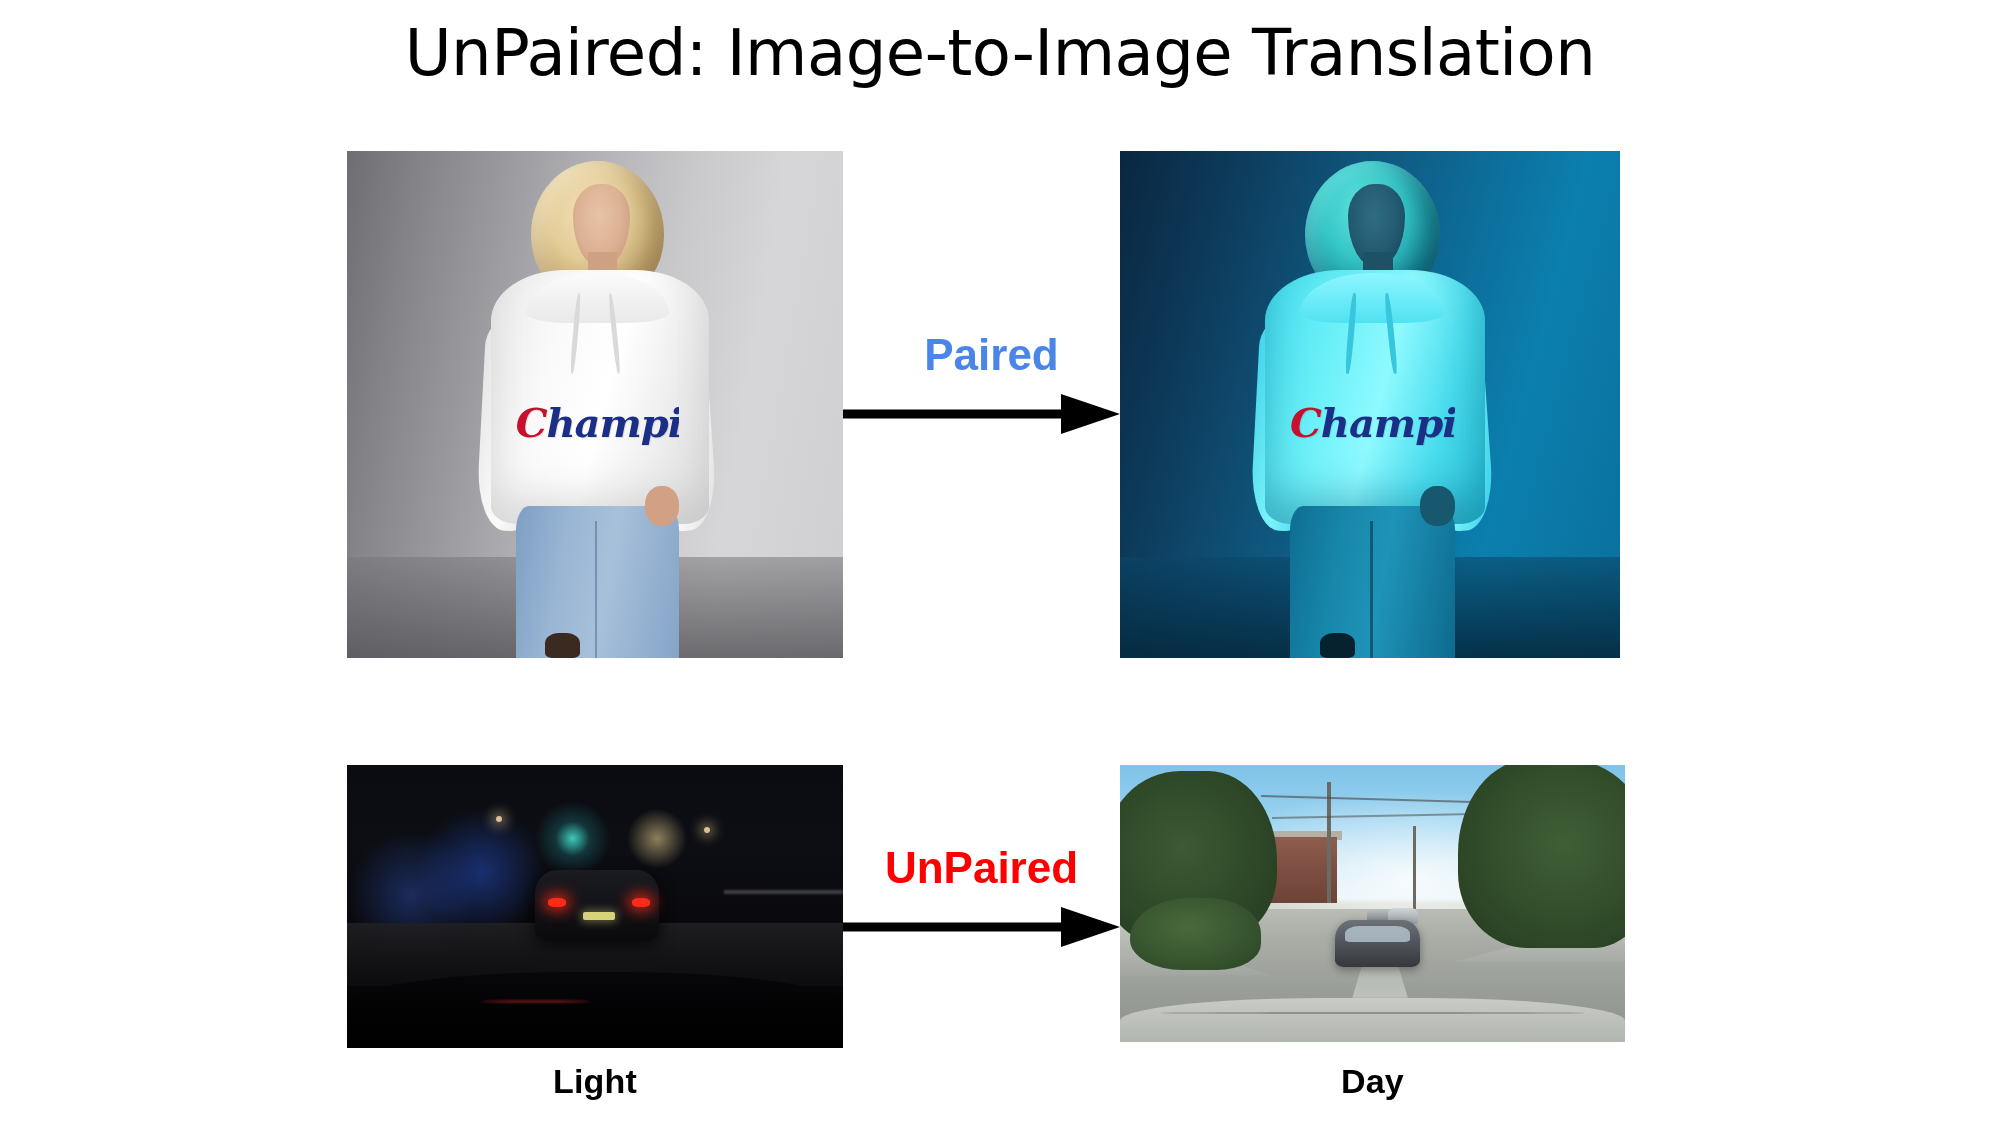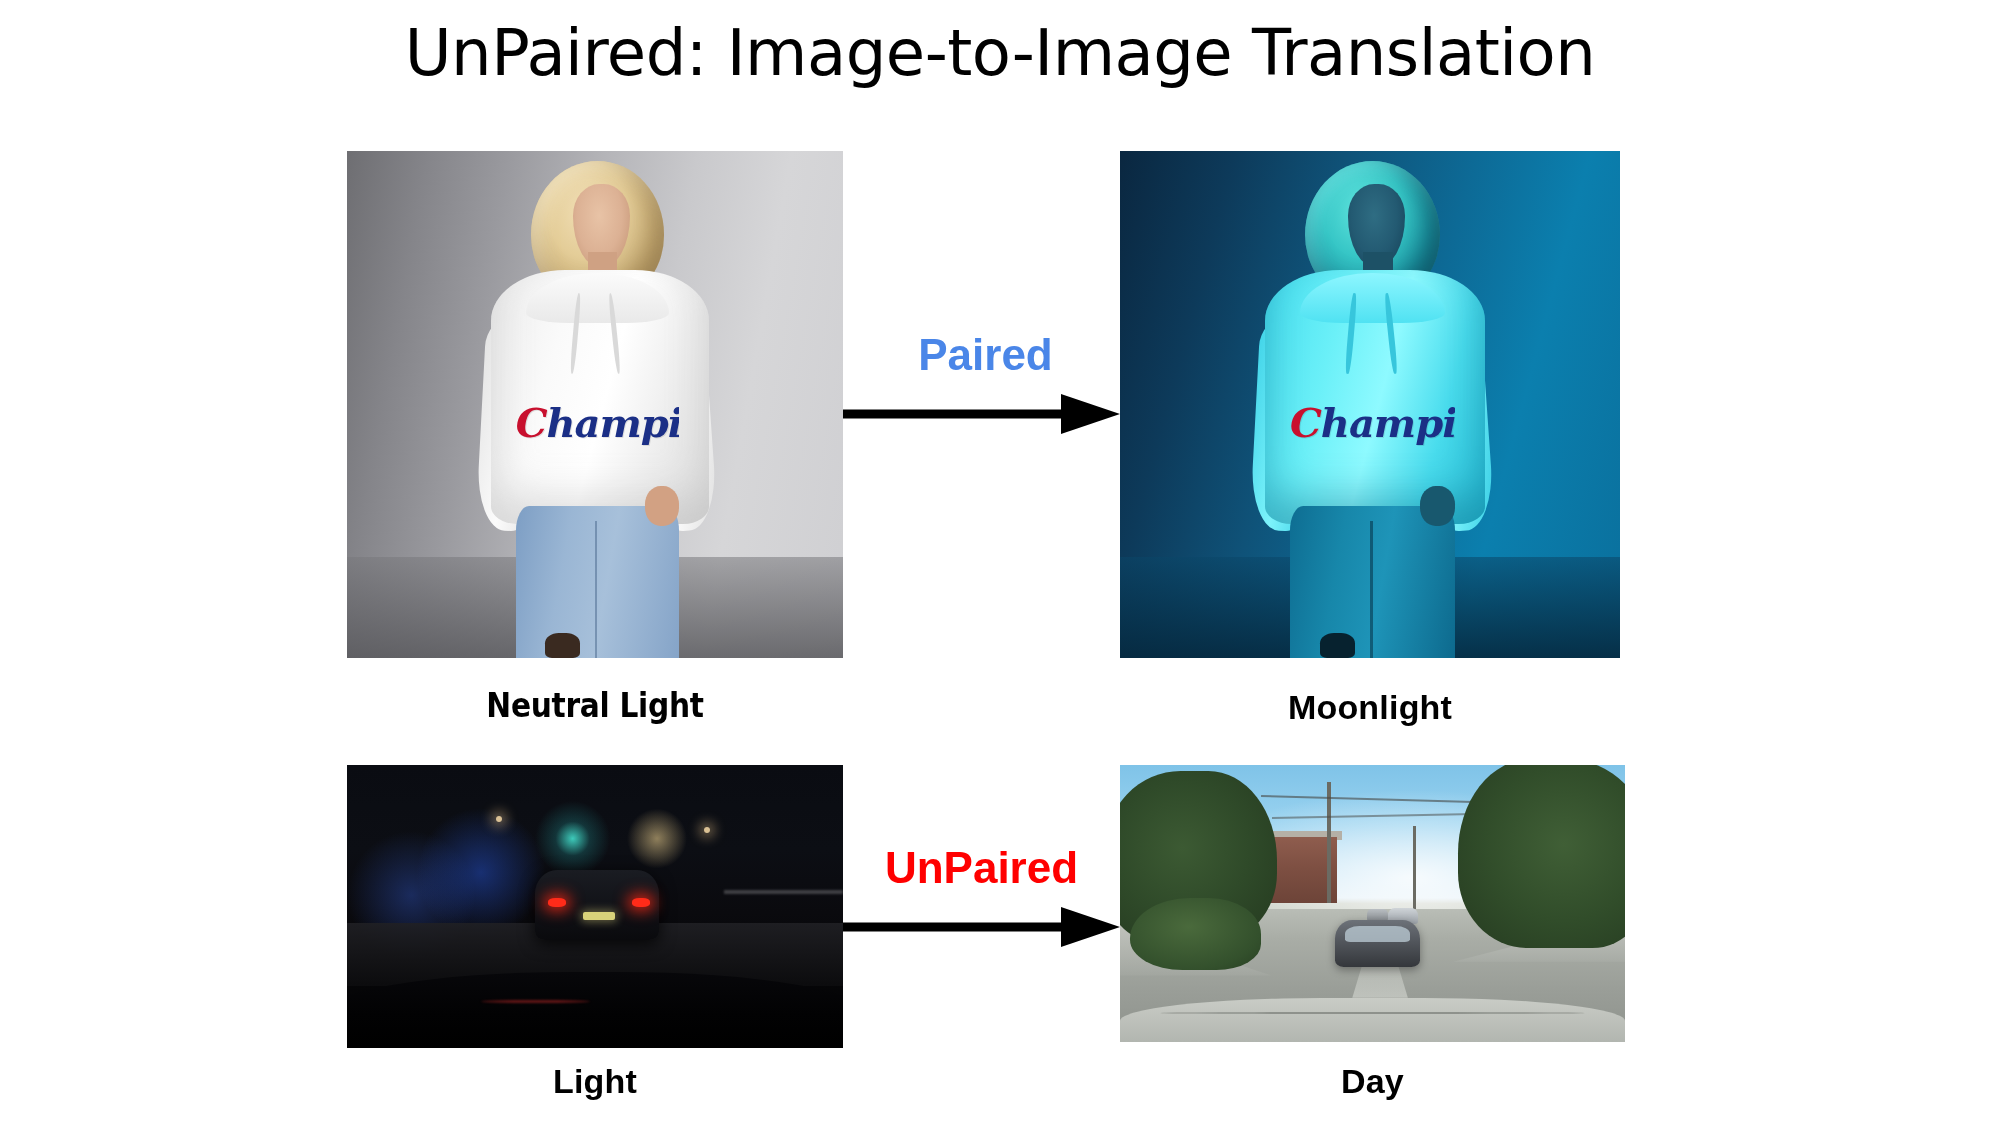--- a/index.html
+++ b/index.html
@@ -482,24 +482,23 @@
       <div class="drawstring-l"></div>
       <div class="drawstring-r"></div>
       <div class="jeans"></div>
       <div class="jeans-seam"></div>
       <div class="hand"></div>
       <div class="shoe"></div>
       <div class="logo"><span class="c-red">C</span><span>hampion</span></div>
     </div>
   </div>
 
-  <div class="caption condensed" style="left:347px; top:686px; width:496px;">Neutral Light</div>
 
   <div class="arrow-group" style="left:843px; top:330px; width:277px; height:120px;">
-    <div class="arrow-label" style="left:4px; top:0; width:277px; color:#4a86e8;">Paired</div>
+    <div class="arrow-label" style="left:10px; top:0; width:277px; color:#4a86e8;">Paired</div>
     <svg class="arrow-svg" style="left:0; top:62px;" width="277" height="44" viewBox="0 0 277 44">
       <line x1="0" y1="22" x2="230" y2="22" stroke="#000000" stroke-width="9"></line>
       <polygon points="218,2 277,22 218,42" fill="#000000"></polygon>
     </svg>
   </div>
 
   <div class="fig portrait" id="img-moonlight" style="left:1120px; top:151px; width:500px; height:507px;">
     <div class="canvas">
       <div class="bg"></div>
       <div class="floor"></div>
@@ -513,21 +512,20 @@
       <div class="drawstring-l"></div>
       <div class="drawstring-r"></div>
       <div class="jeans"></div>
       <div class="jeans-seam"></div>
       <div class="hand"></div>
       <div class="shoe"></div>
       <div class="logo"><span class="c-red">C</span><span>hampion</span></div>
     </div>
   </div>
 
-  <div class="caption wide" style="left:1120px; top:688px; width:500px;">Moonlight</div>
 
   <div class="fig" id="img-night" style="left:347px; top:765px; width:496px; height:283px;">
     <div class="canvas">
       <div class="road"></div>
       <div class="kerb"></div>
       <div class="streetlight sl1"></div>
       <div class="streetlight sl2"></div>
       <div class="car"></div>
       <div class="tail-l"></div>
       <div class="tail-r"></div>

